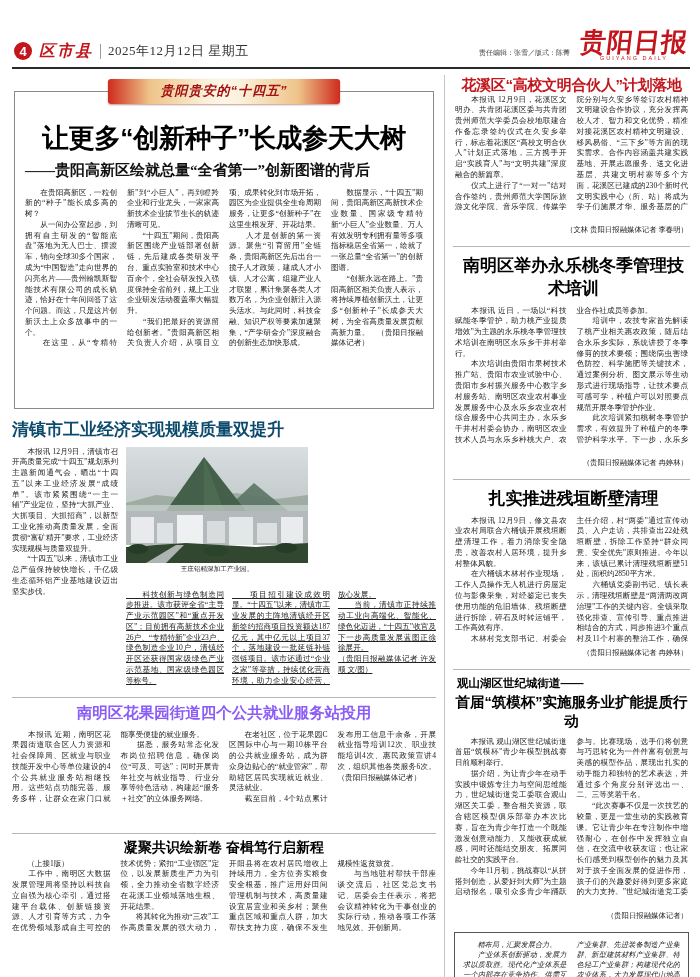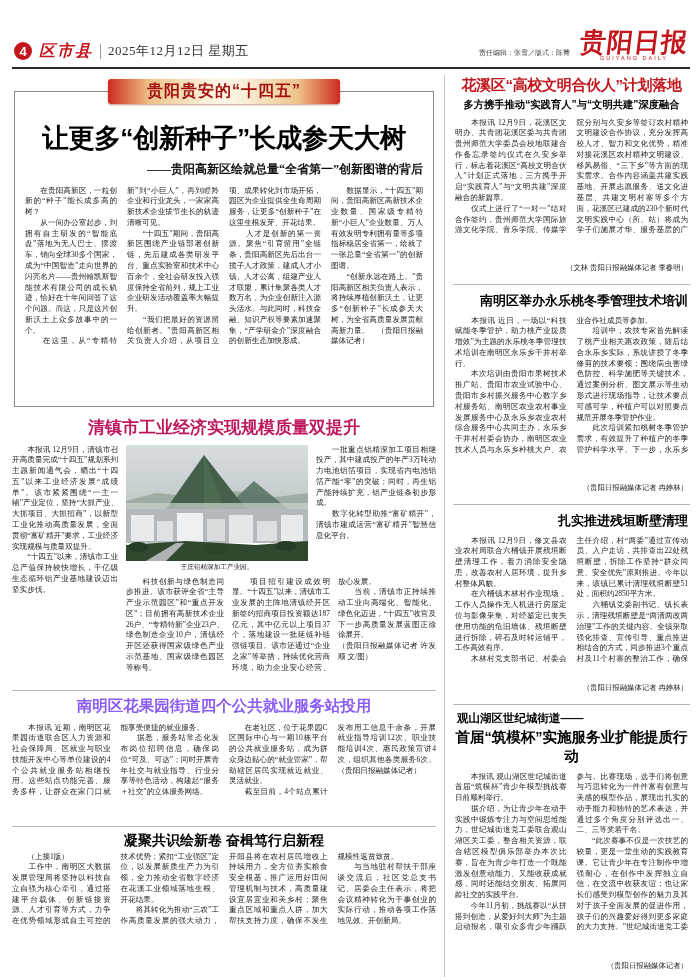--- a/index.html
+++ b/index.html
@@ -20,61 +20,61 @@
   .paper-logo{color:#c3161c;font-weight:900;font-size:26px;font-family:"Liberation Serif",serif;transform:skewX(-7deg);display:inline-block;letter-spacing:1px;}
   .logo-sub{color:#c3161c;font-size:5.5px;letter-spacing:2px;font-family:"Liberation Sans",sans-serif;}
 
   
   .cols{display:flex;gap:8px;margin-top:6px;height:902px;overflow:hidden;}
   .left-col{width:424px;flex:none;}
   .vrule{width:1px;background:#c4c4c4;flex:none;}
   .right-col{flex:1;overflow:hidden;}
 
   .body-text{font-size:7.6px;line-height:1.42;text-align:justify;white-space:pre-line;color:#222;}
-  .byline{font-size:7.4px;text-align:right;color:#222;margin-top:17px;}
+  .byline{font-size:7.4px;text-align:right;color:#222;margin-top:2px;}
   .sec-rule{border:none;border-top:1px solid #b5b5b5;margin:7px 0 5px 0;}
 
   
   .lead-box{position:relative;border:1px solid #8a8a8a;margin:16px 2px 0 2px;padding:20px 10px 8px 10px;}
   .ribbon{position:absolute;top:-13px;left:50%;transform:translateX(-50%);width:232px;height:25px;border-radius:3px;background:linear-gradient(90deg,#cf2b1e 0%,#eec389 18%,#faf0d9 42%,#fdf6e7 50%,#faf0d9 58%,#eec389 82%,#cf2b1e 100%);box-shadow:0 1px 2px rgba(120,30,10,.45);display:flex;align-items:center;justify-content:center;}
-  .ribbon-text{color:#a31110;font-family:"Liberation Sans",sans-serif;font-weight:900;font-size:16px;letter-spacing:1px;}
+  .ribbon-text{color:#a31110;font-family:"Liberation Sans",sans-serif;font-weight:900;font-size:13px;font-style:italic;letter-spacing:1px;}
   .lead-headline{font-family:"Liberation Sans",sans-serif;font-weight:900;font-size:26.5px;text-align:center;letter-spacing:-.5px;margin:8px 0 5px 0;color:#000;}
-  .lead-subhead{text-align:right;font-weight:bold;font-size:12px;margin:0 0 8px 0;color:#111;}
+  .lead-subhead{text-align:left;font-weight:bold;font-size:15px;margin:0 0 8px 0;color:#111;}
   .lead-body{column-count:4;column-gap:10px;height:212px;overflow:hidden;}
 
   
-  .qz-headline{font-family:"Liberation Sans",sans-serif;font-weight:900;font-size:17px;text-align:center;margin:9px 0 6px 0;color:#be185d;}
+  .qz-headline{font-family:"Liberation Sans",sans-serif;font-weight:900;font-size:17px;margin:9px 0 6px 0;color:#0c4a6e;}
   .qz-grid{display:flex;gap:8px;}
   .qz-colL{width:106px;flex:none;height:238px;overflow:hidden;}
   .qz-right{flex:1;}
   .qz-row1{display:flex;gap:8px;}
   .photo-wrap{width:182px;flex:none;}
   .photo-frame{width:182px;height:116px;display:block;}
   .caption{font-size:6.6px;text-align:center;margin-top:2px;color:#222;}
   .qz-colR{flex:1;height:126px;overflow:hidden;}
-  .qz-row2{margin-top:5px;column-count:3;column-gap:8px;height:100px;overflow:hidden;}
+  .qz-row2{margin-top:16px;column-count:3;column-gap:8px;height:100px;overflow:hidden;text-decoration:underline;}
 
   
   .mid-headline{font-family:"Liberation Sans",sans-serif;font-weight:900;font-size:15.5px;text-align:center;margin:2px 0 6px 0;color:#8b5cf6;}
   .cols4{column-count:4;column-gap:10px;height:96px;overflow:hidden;}
 
   
   .jump-headline{font-family:"Liberation Sans",sans-serif;font-weight:900;font-size:14px;text-align:center;margin:2px 0 2px 0;color:#000;}
   .jump-body{column-count:4;column-gap:10px;height:152px;overflow:hidden;}
 
   
   .r-art{padding:1px 2px 4px 2px;}
   .hx-head{color:#c3161c;font-family:"Liberation Sans",sans-serif;font-weight:900;font-size:15px;text-align:center;letter-spacing:-.3px;}
   .hx-sub{font-family:"Liberation Sans",sans-serif;font-weight:bold;font-size:10.3px;text-align:center;margin:3px 0 6px 0;color:#000;}
   .cols2{column-count:2;column-gap:10px;overflow:hidden;}
   .h-hx{height:128px;}
   .h-nm{height:150px;}
   .h-xw{height:130px;}
   .h-gs{height:172px;}
-  .r-head{font-family:"Liberation Sans",sans-serif;font-weight:900;font-size:13px;text-align:right;margin:1px 0 6px 4px;color:#000;}
+  .r-head{font-family:"Liberation Sans",sans-serif;font-weight:900;font-size:17px;text-align:center;margin:1px 0 6px 4px;color:#000;}
   .kicker{font-family:"Liberation Sans",sans-serif;font-weight:900;font-size:11.5px;color:#000;margin:0 0 2px 2px;}
   .r-head2{font-family:"Liberation Sans",sans-serif;font-weight:900;font-size:14.5px;text-align:center;margin:1px 0 6px 0;color:#000;}
 
   
   .comm-box{border:1px solid #555;margin:7px 1px 0 1px;padding:7px 8px;}
   .comm-body{font-family:"DejaVu Serif",serif;font-style:italic;font-size:7.2px;line-height:1.4;column-count:2;column-gap:10px;height:104px;overflow:hidden;text-align:justify;white-space:pre-line;color:#222;}
 </style>
 </head>
 <body>
 
@@ -147,22 +147,20 @@
                     <rect x="131" y="76" width="20" height="20" fill="#dce0e1"></rect>
                     <rect x="155" y="70" width="22" height="26" fill="#e9ebec"></rect>
                     <polygon points="0,116 0,100 60,96 130,100 182,96 182,116" fill="#31472f"></polygon>
                     <polygon points="20,116 50,98 58,98 40,116" fill="#cdd0d2" opacity="0.8"></polygon>
                     <ellipse cx="12" cy="102" rx="10" ry="5" fill="#263c26"></ellipse>
                     <ellipse cx="90" cy="104" rx="12" ry="5" fill="#2b422b"></ellipse>
                     <ellipse cx="160" cy="101" rx="11" ry="5" fill="#263c26"></ellipse>
                   </svg>
                   <div class="caption">王庄铝精深加工产业园。</div>
                 </div>
-                <div class="qz-colR body-text">　　一批重点铝精深加工项目相继投产，其中建成投产的年产3万吨动力电池铝箔项目，实现省内电池铝箔产能“零”的突破；同时，再生铝产能持续扩充，铝产业链条初步形成。
-　　数字化转型助推“富矿精开”，清镇市建成运营“富矿精开”智慧信息化平台。</div>
               </div>
               <div class="qz-row2 body-text">　　科技创新与绿色制造同步推进。该市获评全省“主导产业示范园区”和“重点开发区”；目前拥有高新技术企业26户、“专精特新”企业23户、绿色制造企业10户，清镇经开区还获得国家级绿色产业示范基地、国家级绿色园区等称号。
 　　项目招引建设成效明显。“十四五”以来，清镇市工业发展的主阵地清镇经开区新签约招商项目投资额达187亿元，其中亿元以上项目37个，落地建设一批延链补链强链项目。该市还通过“企业之家”等举措，持续优化营商环境，助力企业安心经营、放心发展。
 　　当前，清镇市正持续推动工业向高端化、智能化、绿色化迈进，“十四五”收官及下一步高质量发展蓝图正徐徐展开。
 （贵阳日报融媒体记者 许发顺 文/图）</div>
             </div>
           </div>
         </div>
 
         <hr class="sec-rule">
@@ -186,21 +184,20 @@
         </div>
 
       </div>
 
       <div class="vrule"></div>
 
       <div class="right-col">
 
         <div class="r-art">
           <div class="hx-head">花溪区“高校文明合伙人”计划落地</div>
-          <div class="hx-sub">多方携手推动“实践育人”与“文明共建”深度融合</div>
           <div class="cols2 h-hx body-text">　　本报讯 12月9日，花溪区文明办、共青团花溪区委与共青团贵州师范大学委员会校地联建合作备忘录签约仪式在久安乡举行，标志着花溪区“高校文明合伙人”计划正式落地，三方携手开启“实践育人”与“文明共建”深度融合的新篇章。
 　　仪式上进行了“一对一”结对合作签约，贵州师范大学国际旅游文化学院、音乐学院、传媒学院分别与久安乡等签订农村精神文明建设合作协议，充分发挥高校人才、智力和文化优势，精准对接花溪区农村精神文明建设、移风易俗、“三下乡”等方面的现实需求。合作内容涵盖共建实践基地、开展志愿服务、送文化进基层、共建文明村寨等多个方面，花溪区已建成的230个新时代文明实践中心（所、站）将成为学子们施展才华、服务基层的广阔舞台。
 　　此次合作中，三方将搭建校地双向奔赴机制，推动合作走深走实，吸引更多高校加入，力争形成“一院对一乡”的联建格局，让校地合作在花溪遍地开花，共同书写新时代文明实践的青春篇章。</div>
           <div class="byline">（文林 贵阳日报融媒体记者 李春明）</div>
         </div>
 
         <hr class="sec-rule">
 
         <div class="r-art">
           <div class="r-head">南明区举办永乐桃冬季管理技术培训</div>

